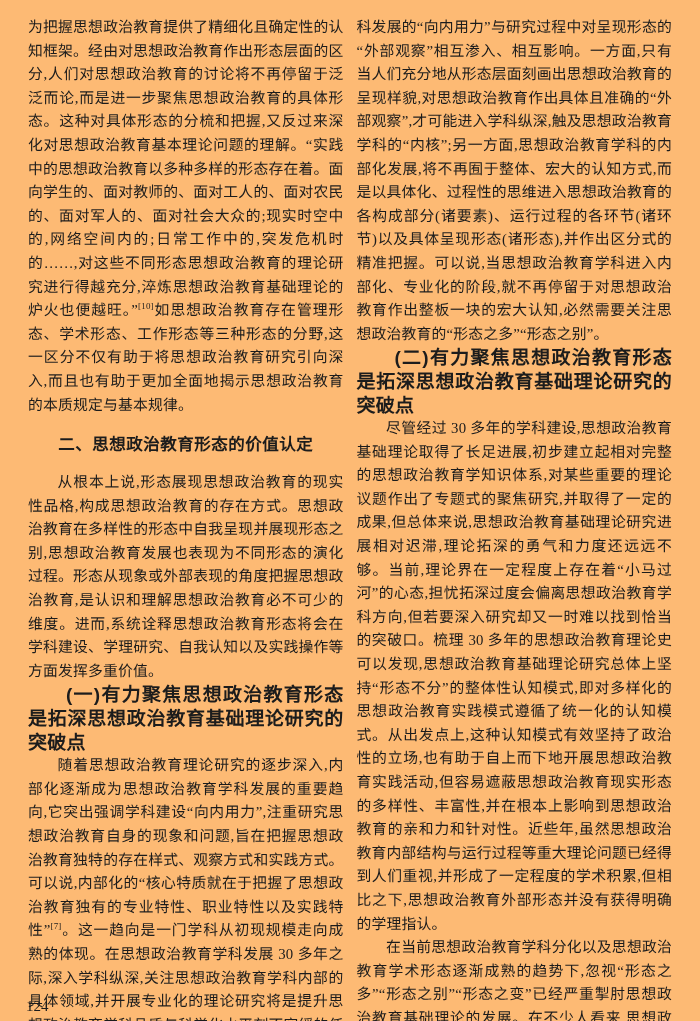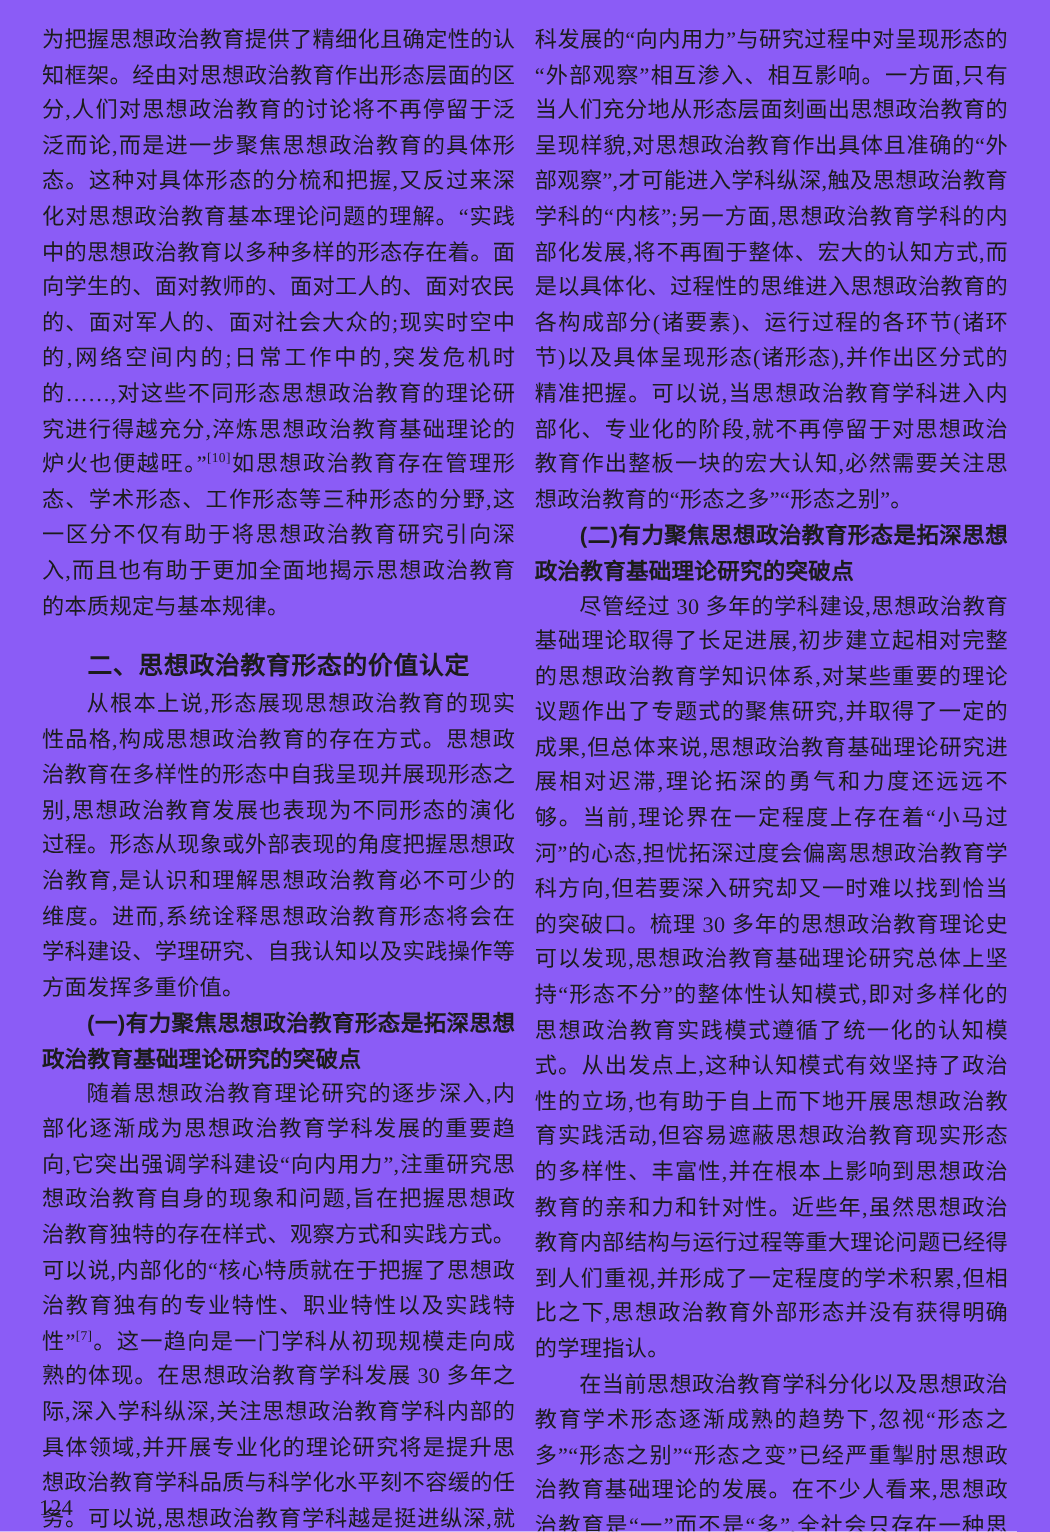--- a/index.html
+++ b/index.html
@@ -5,21 +5,21 @@
   html, body {
     margin: 0;
     padding: 0;
     background: #ffffff;
   }
   .page {
     position: relative;
     width: 700px;
     height: 1021px;
     margin: 0 auto;
-    background: #8b5cf6;
+    background: #fdba74;
     color: #1c1c1c;
     font-family: "Liberation Serif", "DejaVu Serif", serif;
     box-sizing: border-box;
     padding: 16px 28px 30px 28px;
     overflow: hidden;
   }
   .columns {
     display: flex;
     gap: 13px;
     height: 100%;
@@ -34,33 +34,33 @@
     line-height: 23.6px;
     text-align: justify;
     text-justify: inter-ideograph;
     letter-spacing: 0.2px;
     word-break: break-all;
   }
   .indent-first {
     text-indent: 2em;
   }
   .section-heading {
-    margin: 15px 0 3px 0;
+    margin: 15px 0 15px 0;
     font-family: Liberation Sans, sans-serif;
     font-weight: bold;
     font-size: 16.5px;
     line-height: 24px;
     text-align: center;
     letter-spacing: 0.5px;
   }
   .subheading {
     margin: 0;
     font-family: "Liberation Sans", "DejaVu Sans", sans-serif;
     font-weight: bold;
-    font-size: 15px;
+    font-size: 19px;
     line-height: 23.6px;
     text-align: justify;
     text-justify: inter-ideograph;
     text-indent: 2em;
     word-break: break-all;
     letter-spacing: 0.2px;
   }
   sup {
     font-size: 9px;
     line-height: 0;

